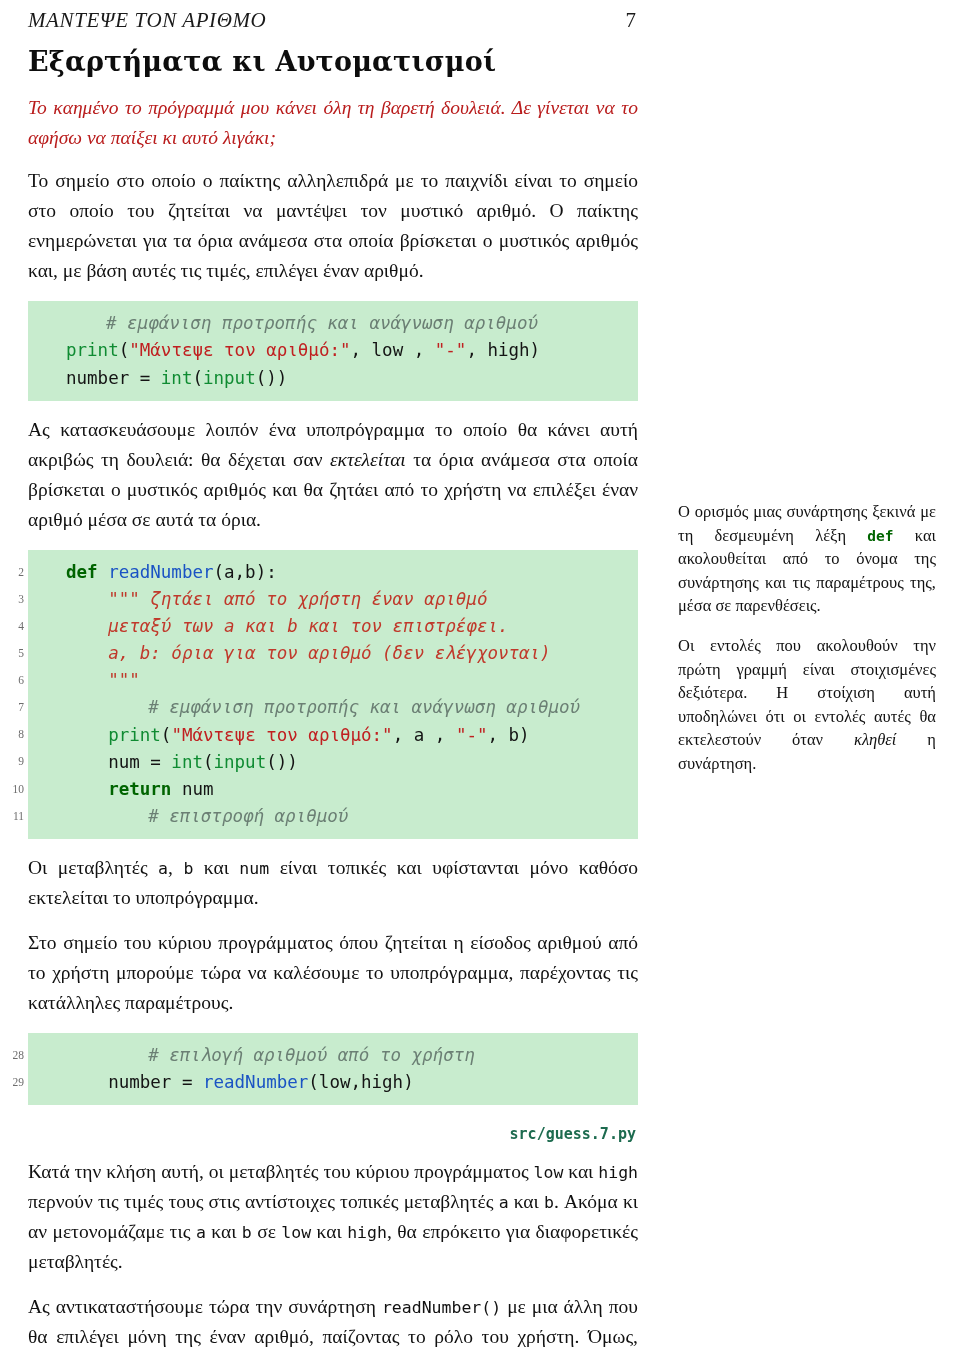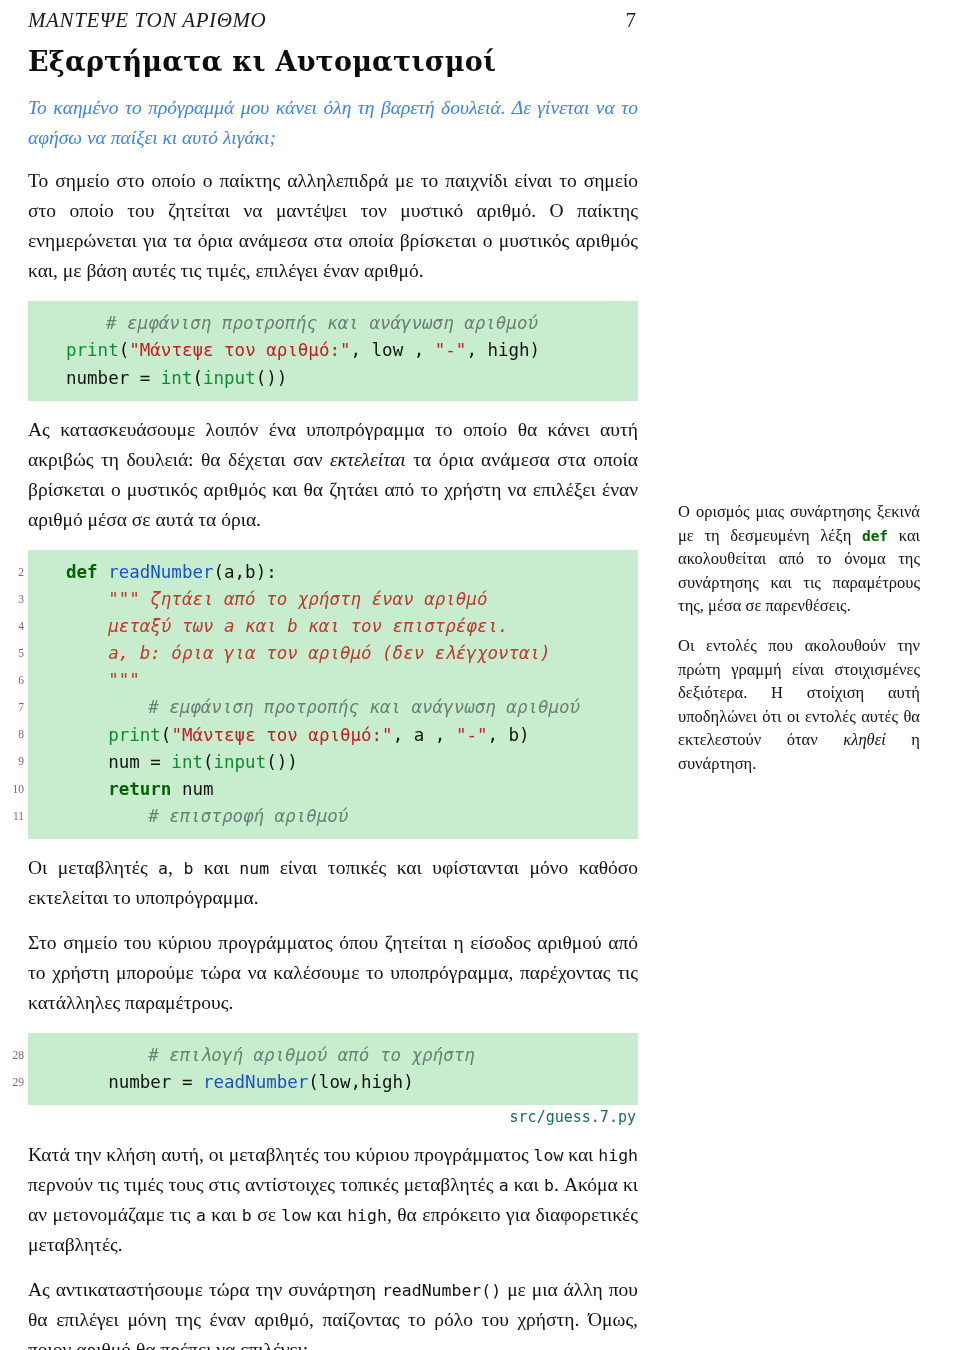--- a/index.html
+++ b/index.html
@@ -65,21 +65,21 @@
     margin: 0 0 16px 0;
     letter-spacing: 0.2px;
     color: #0d0d0d;
   }
 
   p.epigraph {
     font-family: "Liberation Serif", "DejaVu Serif", serif;
     font-style: italic;
     font-size: 19.5px;
     line-height: 1.52;
-    color: #3b82f6;
+    color: #b91c1c;
     margin: 0 0 14px 0;
     text-align: justify;
     text-align-last: left;
   }
 
   p.body-text {
     font-family: "Liberation Serif", "DejaVu Serif", serif;
     font-size: 19.5px;
     line-height: 1.54;
     margin: 0 0 15px 0;
@@ -136,36 +136,37 @@
   .tok-str     { color: #c02020; }
   .tok-doc     { color: #c0392b; font-style: italic; }
   .tok-cmt     { color: #6b7f74; font-style: italic; margin-left: 40px; }
   .tok-plain   { color: #141414; }
 
   .filename {
     font-family: "DejaVu Sans Mono", "Liberation Mono", monospace;
     font-size: 15px;
     color: #1d6b4f;
     text-align: right;
-    margin-top: 3px;
+    margin-top: 20px;
     padding-right: 2px;
+    font-weight: bold;
   }
 
   
   .marginnote {
     position: absolute;
     left: 678px;
     top: 500px;
     width: 258px;
   }
   .marginnote p {
     font-family: "Liberation Serif", "DejaVu Serif", serif;
     font-size: 16.5px;
     line-height: 1.43;
-    margin: 0 16px 16px 0;
+    margin: 0 0 16px 0;
     text-align: justify;
     text-align-last: left;
     color: #111111;
   }
   .marginnote code.mn-kw {
     font-family: "DejaVu Sans Mono", "Liberation Mono", monospace;
     font-size: 14.5px;
     color: #006400;
     font-weight: 700;
   }

